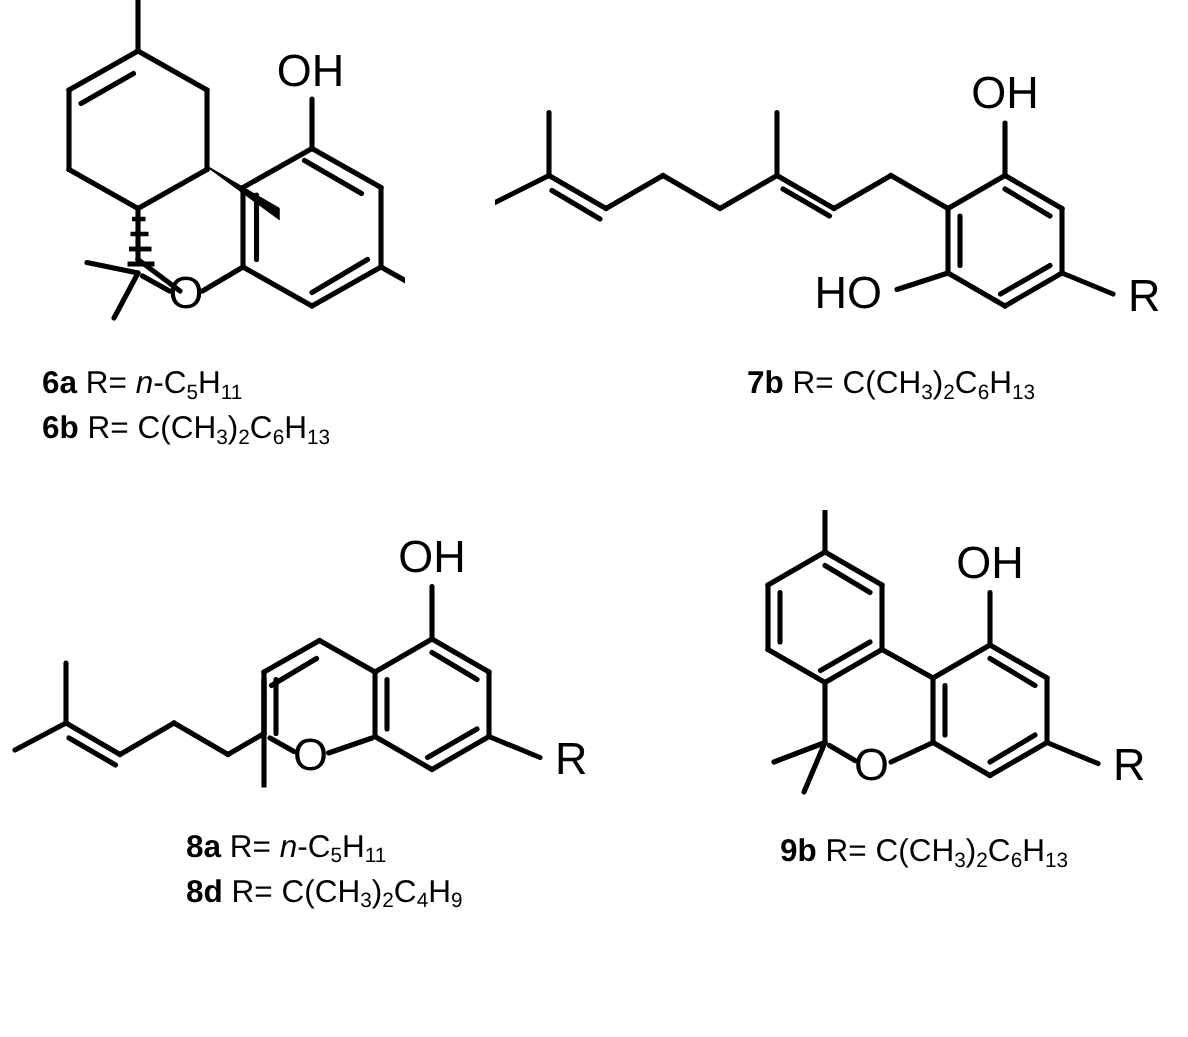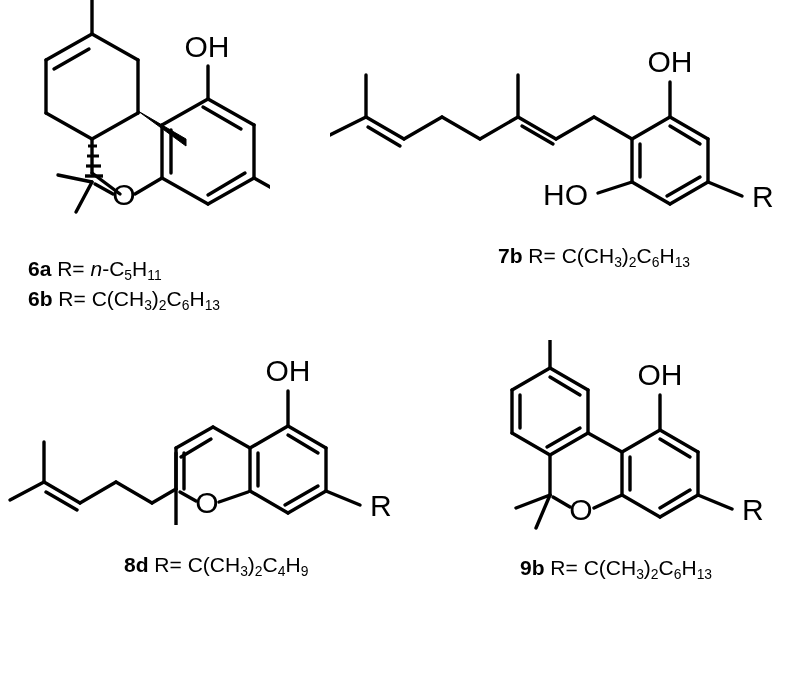--- a/index.html
+++ b/index.html
@@ -115,21 +115,21 @@
 
         <line x1="254" y1="178" x2="286" y2="196"></line>
       </g>
 
       <text class="atom" x="207" y="57" text-anchor="middle">OH</text>
       <text class="atom" x="124" y="205" text-anchor="middle">O</text>
       <text class="atom" x="298" y="207" text-anchor="start">R</text>
     </svg>
   </div>
 
-  <div class="legend" style="left:28px; top:254px;">
+  <div class="legend" style="left:28px; top:241px;">
     <div class="legend-row">
       <span class="lbl-id">6a</span>
       <span>R=</span>
       <span class="lbl-ital">n</span><span>-</span><span>C<sub>5</sub>H<sub>11</sub></span>
     </div>
     <div class="legend-row">
       <span class="lbl-id">6b</span>
       <span>R=</span>
       <span>C(CH<sub>3</sub>)<sub>2</sub>C<sub>6</sub>H<sub>13</sub></span>
     </div>
@@ -229,20 +229,25 @@
       </g>
 
       <text class="atom" x="288" y="36" text-anchor="middle">OH</text>
       <text class="atom" x="207" y="168" text-anchor="middle">O</text>
       <text class="atom" x="370" y="171" text-anchor="start">R</text>
     </svg>
   </div>
 
   <div class="legend" style="left:124px; top:550px;">
     <div class="legend-row">
+      <span class="lbl-id">8a</span>
+      <span>R=</span>
+      <span class="lbl-ital">n</span><span>-</span><span>C<sub>5</sub>H<sub>11</sub></span>
+    </div>
+    <div class="legend-row">
       <span class="lbl-id">8d</span>
       <span>R=</span>
       <span>C(CH<sub>3</sub>)<sub>2</sub>C<sub>4</sub>H<sub>9</sub></span>
     </div>
   </div>
 
   <div class="panel" style="left:470px; top:340px;">
     <svg class="struct-svg" width="322" height="205" viewBox="0 0 322 205">
       <g stroke="#000" stroke-width="3.4" fill="none" stroke-linecap="round" stroke-linejoin="round">
 

